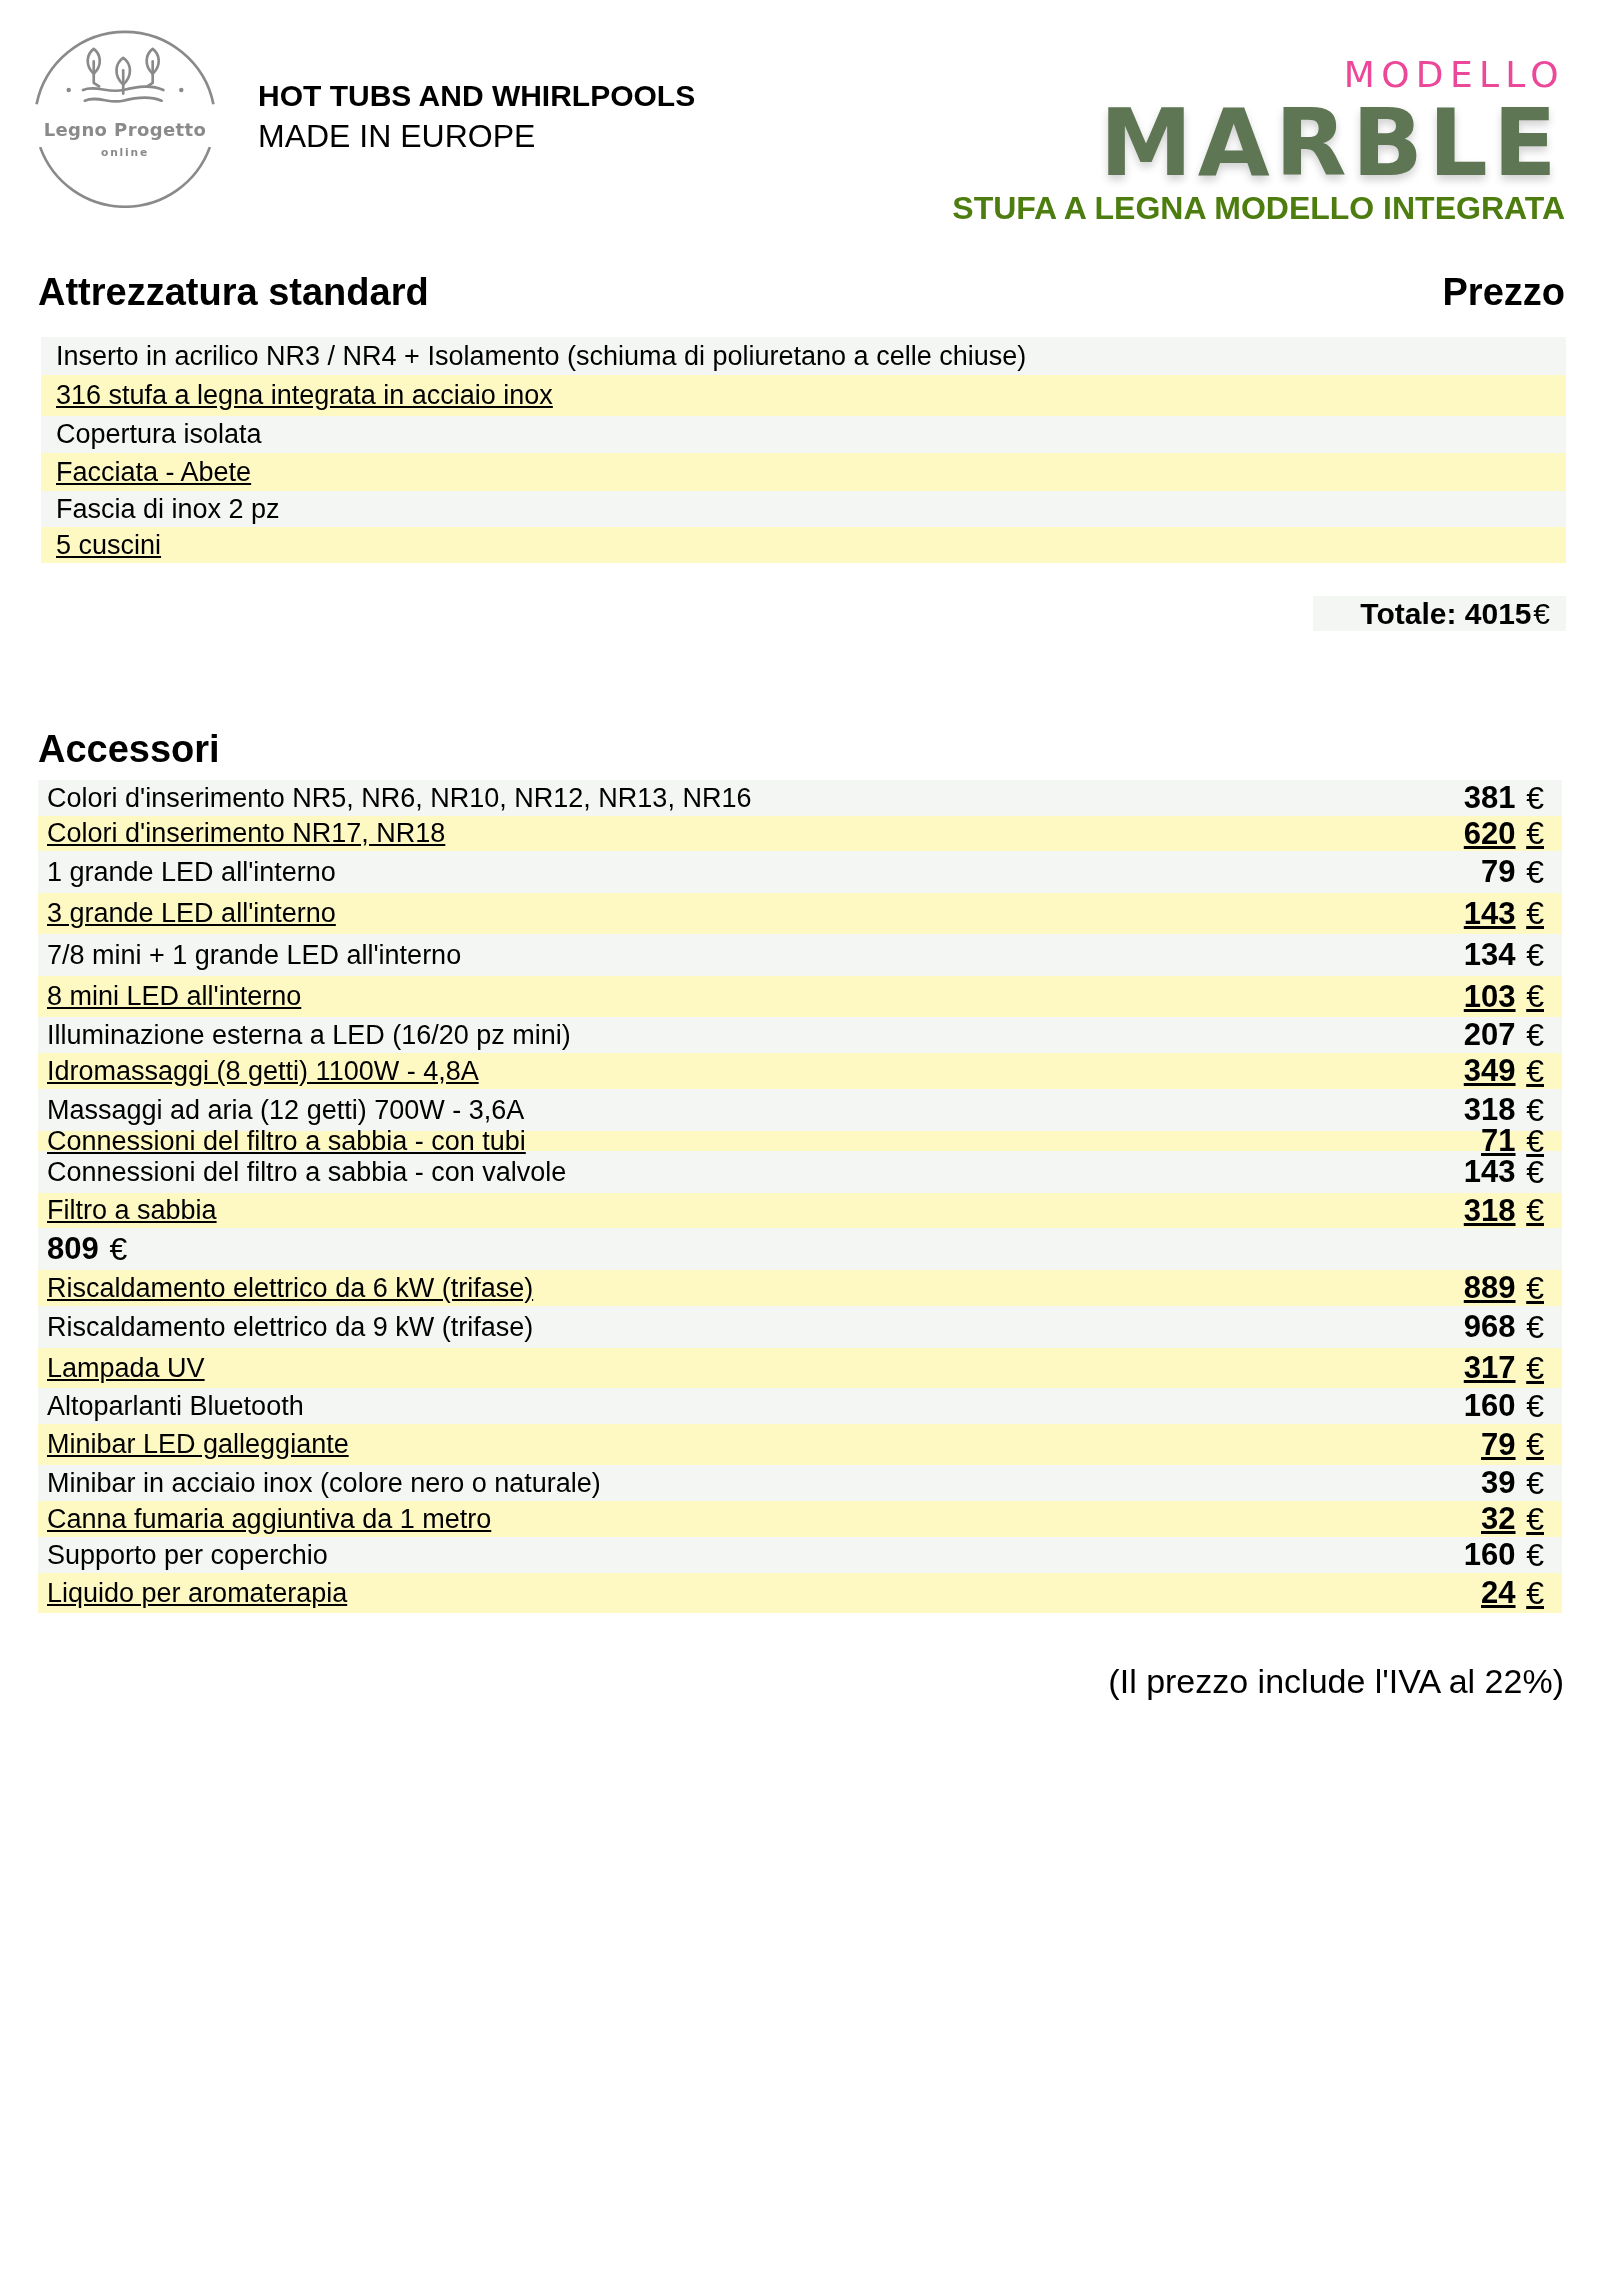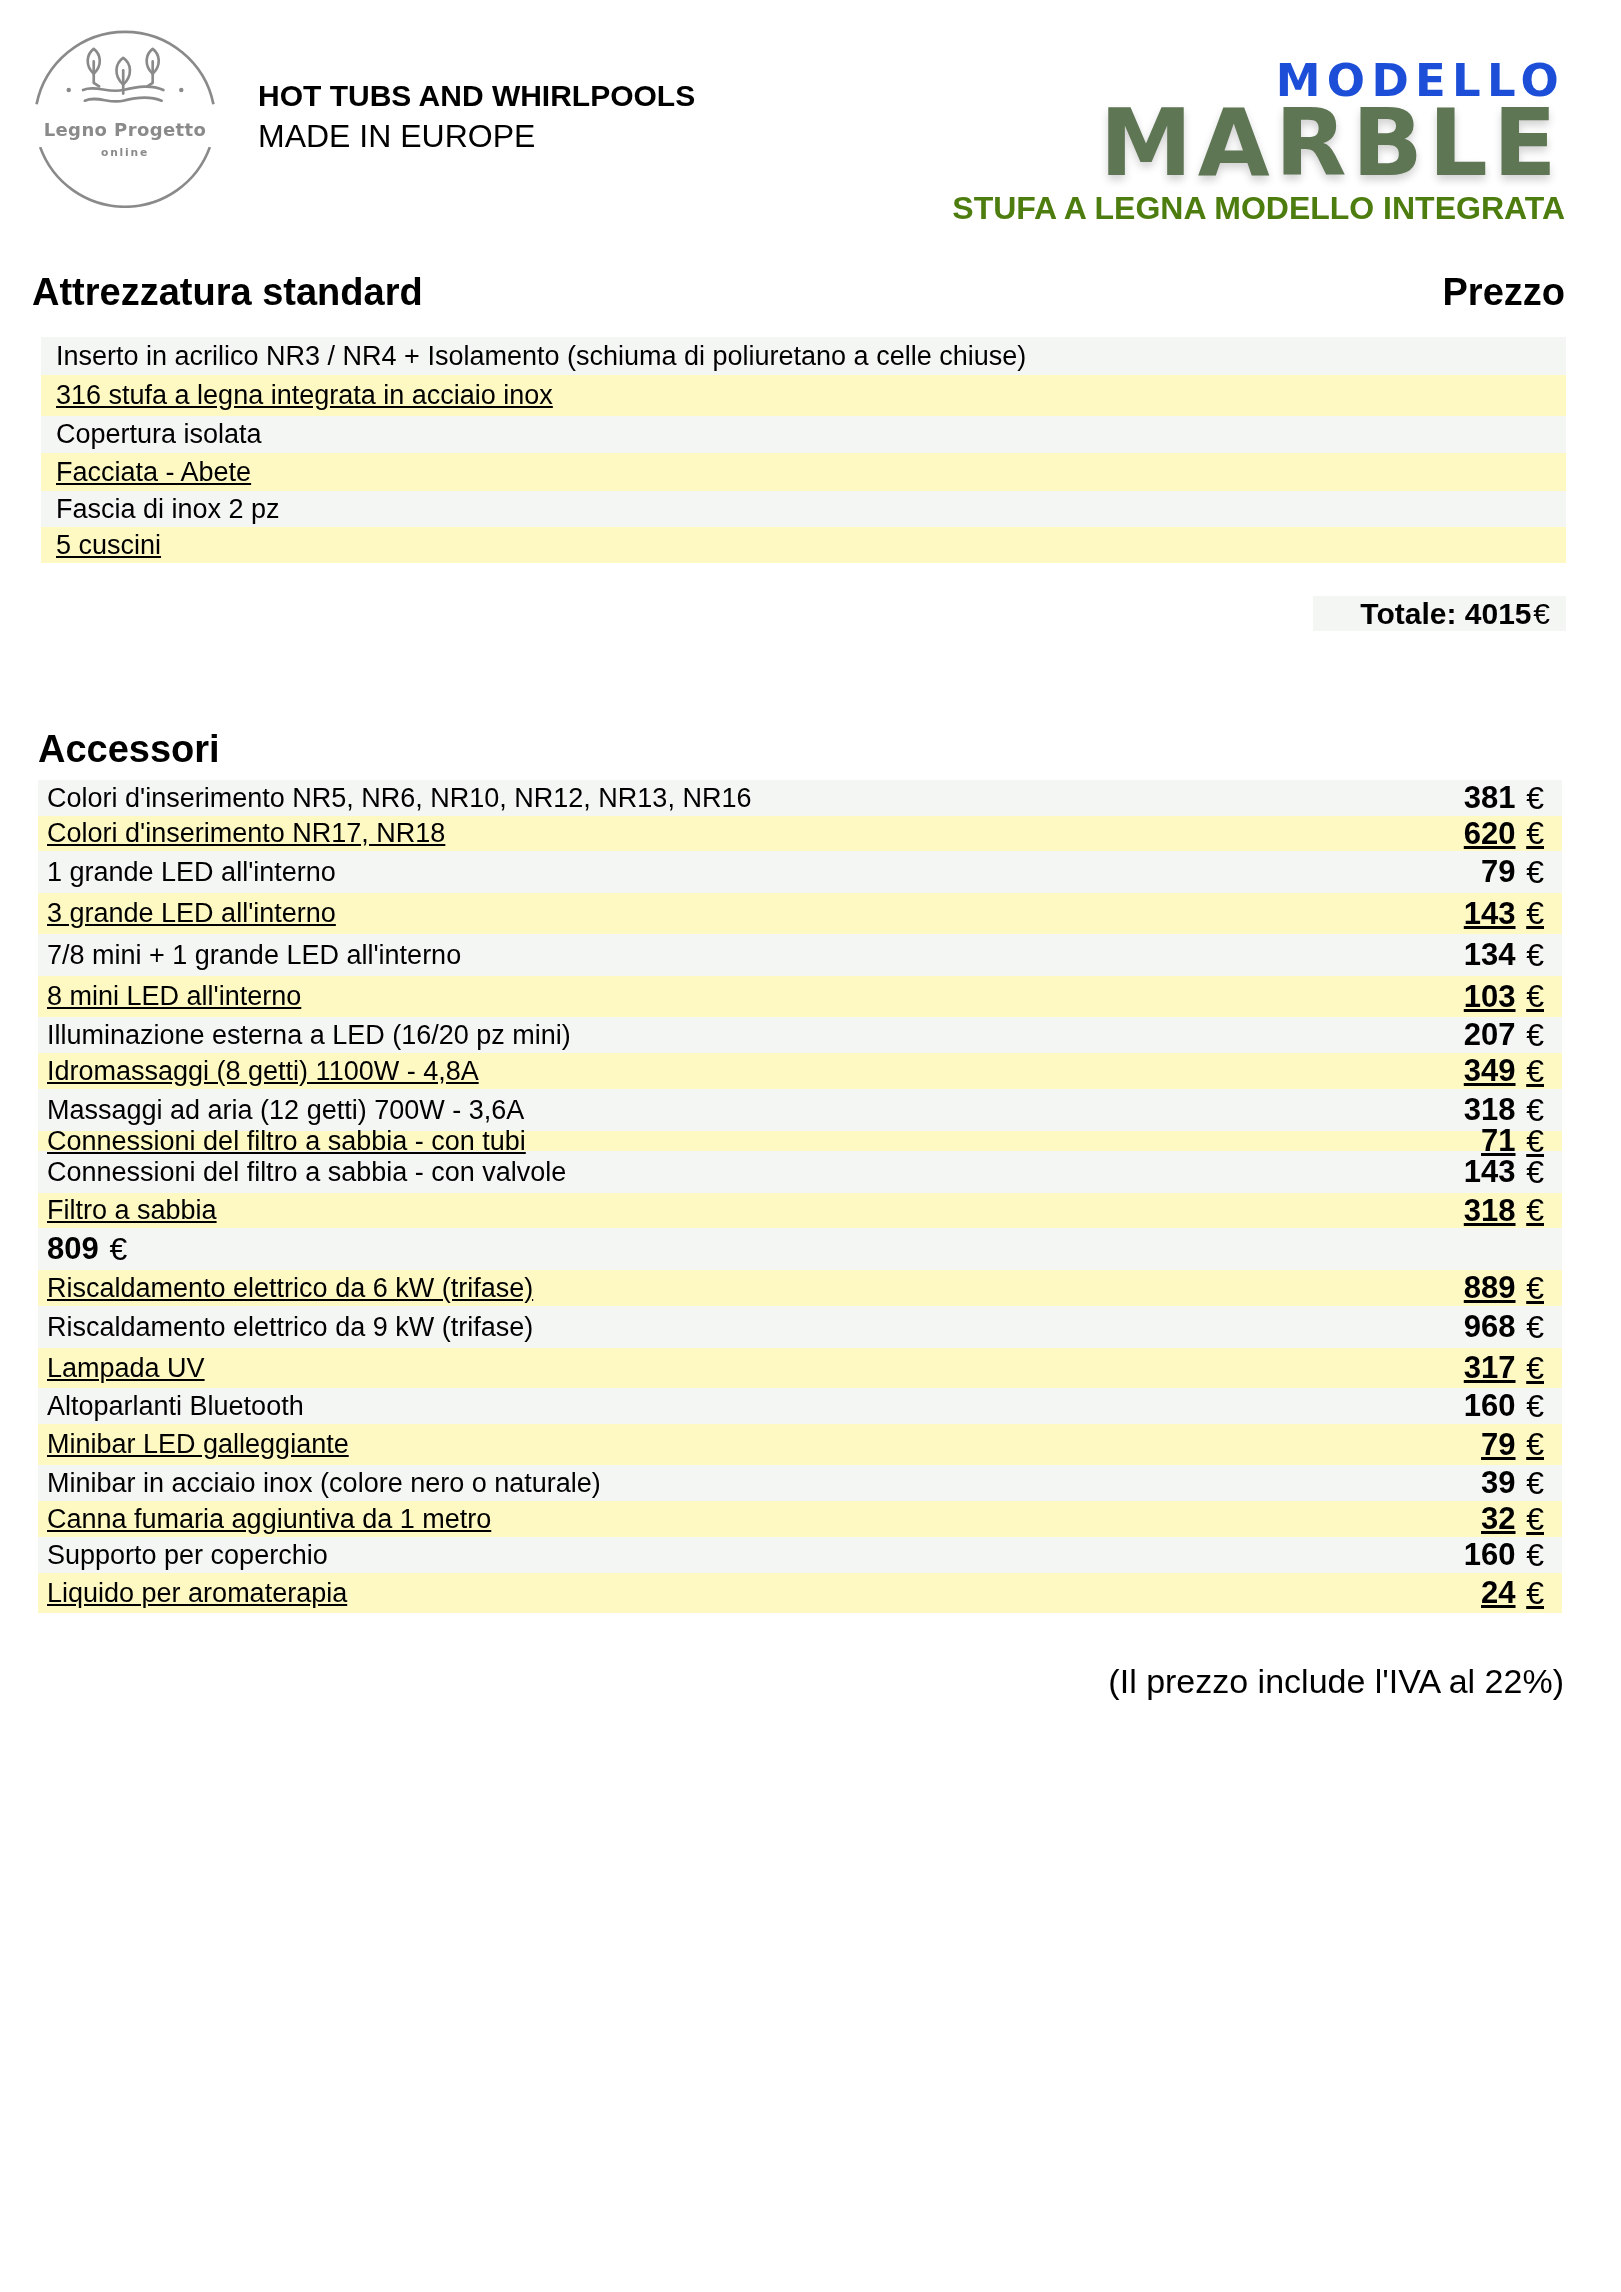--- a/index.html
+++ b/index.html
@@ -11,33 +11,33 @@
   .logo svg { width: 100%; height: 100%; display: block; }
   .logo-text { position: absolute; left: 0; width: 184px; text-align: center;
                color: #8a8a8a; font-family: "DejaVu Sans", sans-serif; font-weight: bold; }
   .logo-name { top: 97px; font-size: 18px; letter-spacing: 0.4px; }
   .logo-sub { top: 124px; font-size: 10.7px; letter-spacing: 1.8px; }
 
   
   .brand-line1 { position: absolute; left: 258px; top: 79px; font-size: 30px; font-weight: bold; white-space: nowrap; }
   .brand-line2 { position: absolute; left: 258px; top: 118px; font-size: 32px; white-space: nowrap; }
 
-  .model-label { position: absolute; right: 56px; top: 54px; font-size: 45px; font-weight: bold;
-                 color: #1d4ed8; letter-spacing: 6.3px; white-space: nowrap;
+  .model-label { position: absolute; right: 56px; top: 54px; font-size: 36px; font-weight: normal;
+                 color: #ec4899; letter-spacing: 6.3px; white-space: nowrap;
                  font-family: "DejaVu Sans", sans-serif; }
   .model-name { position: absolute; right: 59px; top: 97px; font-size: 93px; font-weight: bold;
                 color: #5f7654; letter-spacing: 5.4px; white-space: nowrap; line-height: 1;
                 font-family: "DejaVu Sans", sans-serif;
                 text-shadow: 0 5.4px 9px rgba(0,0,0,0.18); }
   .model-subtitle { position: absolute; right: 56px; top: 190px; font-size: 32px; font-weight: bold;
                     color: #4d7c0f; white-space: nowrap; }
 
   
   .section-title { position: absolute; font-size: 38px; font-weight: bold; white-space: nowrap; line-height: 1; }
-  .std-title { left: 32px; top: 273px; text-align: center; }
+  .std-title { left: 38px; top: 273px; text-align: center; }
   .price-title { right: 56px; top: 273px; }
   .acc-title { left: 38px; top: 730px; }
 
   
   .std-table { position: absolute; left: 41px; top: 337px; width: 1525px; }
   .std-row { display: flex; align-items: center; padding-left: 15px; font-size: 27px; box-sizing: border-box; white-space: nowrap; }
   .row-light { background: #f4f6f4; }
   .row-green { background: #fef9c3; text-decoration: underline; }
 
   .total-box { position: absolute; left: 1313px; top: 563px; width: 253px; height: 35px;

